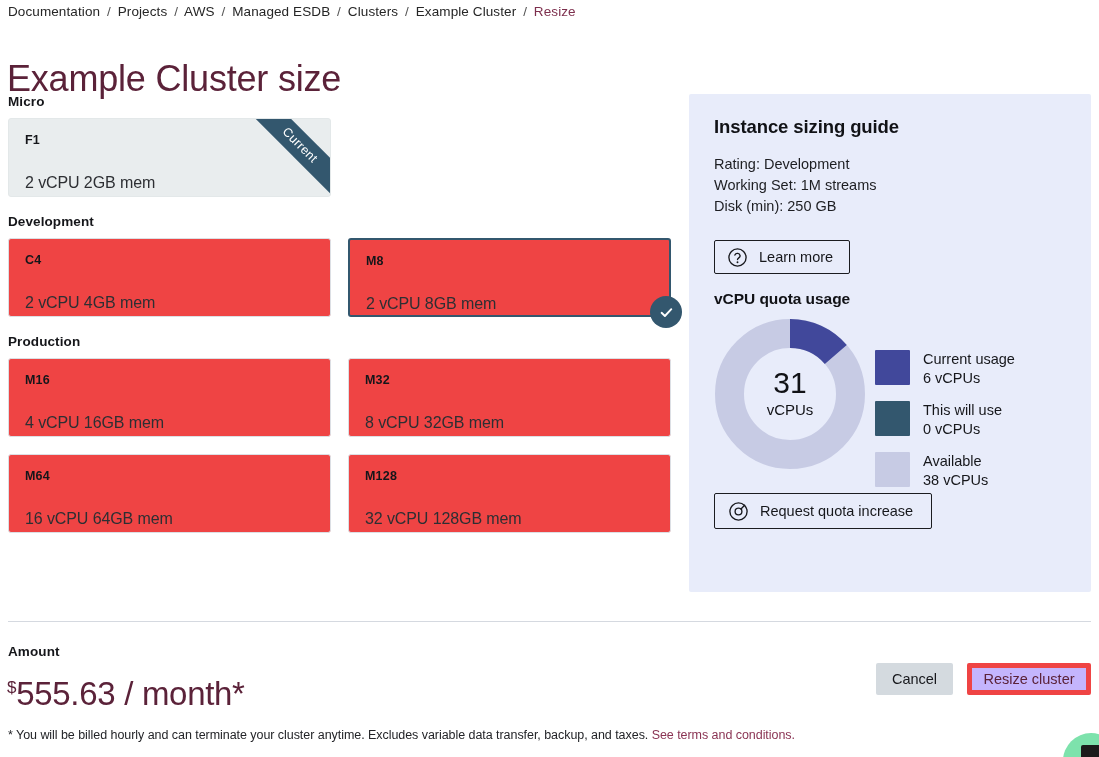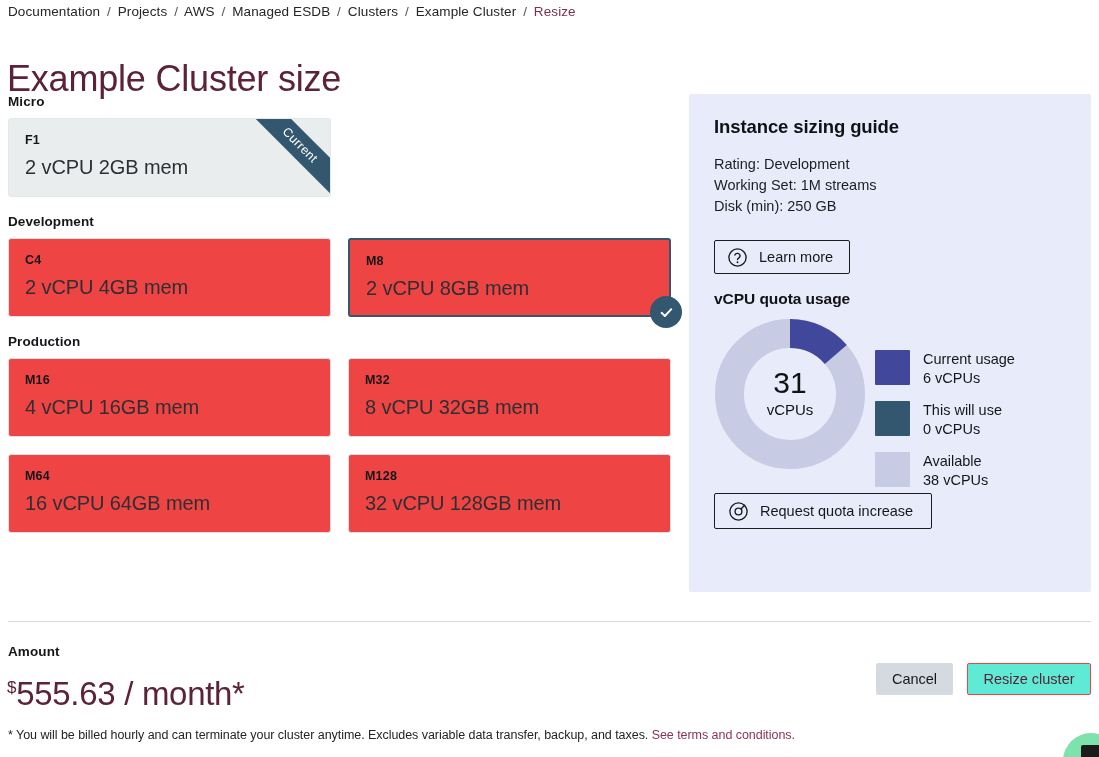--- a/index.html
+++ b/index.html
@@ -48,22 +48,22 @@
     border-radius: 3px;
     background: #ef4444;
     padding: 13px 16px 0 16px;
     overflow: hidden;
   }
   .card-name {
     font-size: 12.5px; font-weight: 700; color: #15161a;
     letter-spacing: .2px; line-height: 16px;
   }
   .card-spec {
-    font-size: 20px; font-weight: 400; color: #2d2f33;
-    line-height: 30px; margin-top: 4px; letter-spacing: -0.1px;
+    font-size: 16px; font-weight: 400; color: #2d2f33;
+    line-height: 30px; margin-top: 20px; letter-spacing: -0.1px;
   }
 
   
   .card.is-current {
     background: #e9edee;
     border-color: #e3e8e9;
   }
   .ribbon {
     position: absolute; right: -37px; top: 13px;
     width: 136px; height: 25px;
@@ -172,21 +172,21 @@
     position: absolute; left: 876px; top: 663px;
     width: 77px; height: 32px;
     background: #d4dadf; border: none; border-radius: 2px;
     font-size: 14.5px; color: #17181c; cursor: pointer;
     font-family: "Liberation Sans", sans-serif;
   }
   .btn-resize {
     position: absolute; left: 967px; top: 663px;
     box-sizing: border-box;
     width: 124px; height: 32px;
-    background: #5eead4; border: 1px solid #ef4444; border-radius: 2px;
+    background: #c4b5fd; border: 5px solid #ef4444; border-radius: 2px;
     font-size: 14.5px; color: #5b2239; cursor: pointer;
     font-family: "Liberation Sans", sans-serif;
   }
 
   .footnote {
     position: absolute; left: 8px; top: 728px;
     font-size: 12.5px; color: #232428; letter-spacing: -0.05px;
   }
   .footnote a { color: #8a3353; text-decoration: none; }
 

